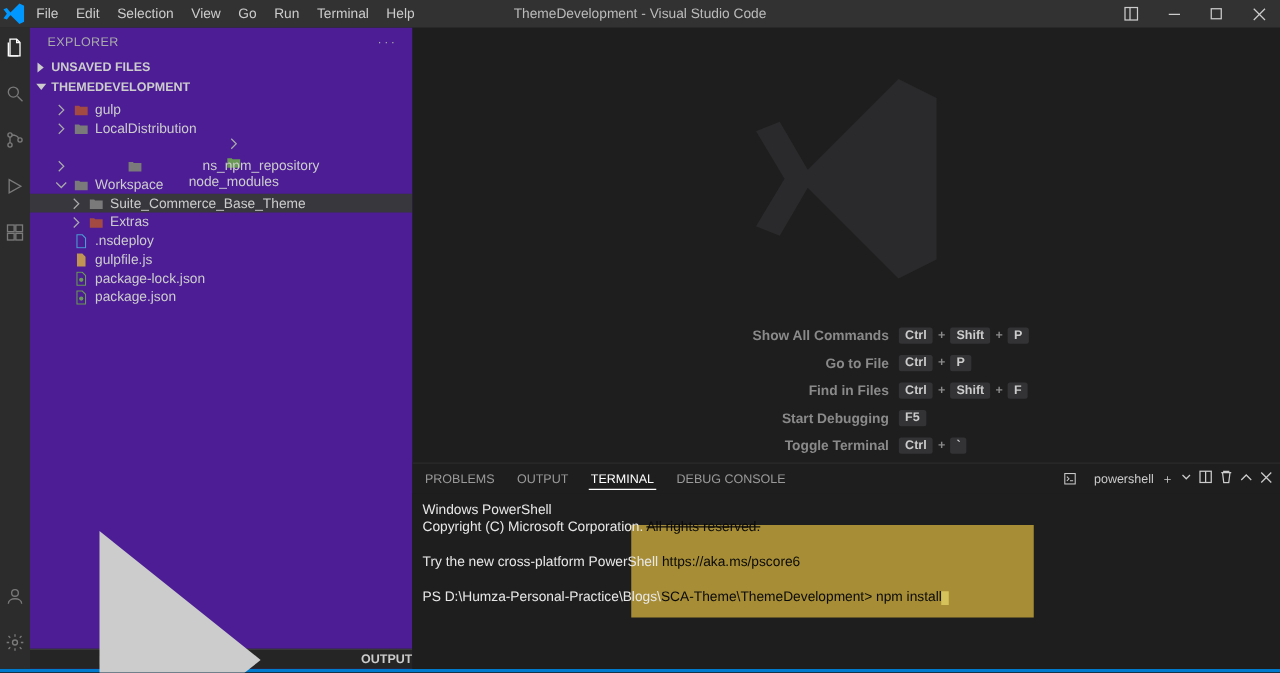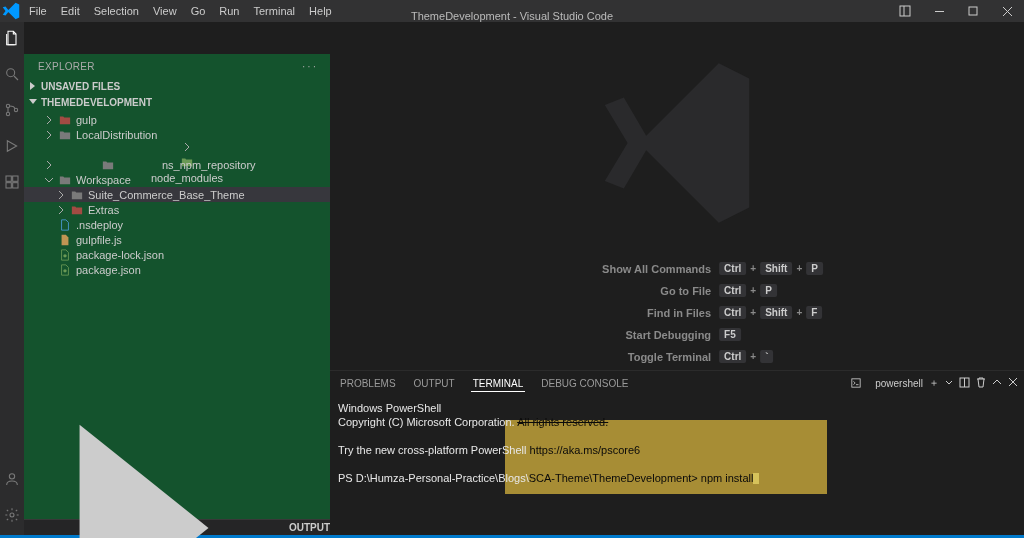--- a/index.html
+++ b/index.html
@@ -1,39 +1,39 @@
 <!DOCTYPE html>
 <html><head>
 <meta charset="utf-8">
 <style>
 * { margin:0; padding:0; box-sizing:border-box; font-family:"Segoe UI",Arial,sans-serif; }
 html,body { width:1024px; height:538px; overflow:hidden; background:#1e1e1e; color:#ccc; }
 
 
-.titlebar { height:22px; background:#323233; display:flex; align-items:flex-end; font-size:11px; color:#ccc; position:relative; }
+.titlebar { height:22px; background:#323233; display:flex; align-items:center; font-size:11px; color:#ccc; position:relative; }
 .titlebar .vscode-logo { width:22px; height:22px; display:flex; align-items:center; justify-content:center; color:#0098ff; }
 .titlebar .menu { display:flex; }
 .titlebar .menu-item { padding:0 7px; height:22px; line-height:22px; cursor:default; }
 .titlebar .title { position:absolute; left:50%; transform:translateX(-50%); color:#bbb; }
 .titlebar .winbtns { position:absolute; right:0; display:flex; height:22px; }
 .titlebar .winbtns div { width:34px; display:flex; align-items:center; justify-content:center; color:#ccc; }
 
 
 .workbench { display:flex; height:calc(538px - 22px - 3px); }
 .statusbar { height:3px; background:#007acc; }
 
 
 .activitybar { width:24px; background:#2c2c2d; display:flex; flex-direction:column; align-items:center; justify-content:space-between; padding:8px 0; }
 .activitybar .top, .activitybar .bottom { display:flex; flex-direction:column; gap:16px; align-items:center; }
 .activitybar svg { width:16px; height:16px; }
 .act-icon { color:#7a7a7a; cursor:pointer; }
 .act-icon.active { color:#fff; position:relative; }
 
 
-.sidebar { width:306px; background:#14532d; display:flex; flex-direction:column; font-size:11px;margin-top:32px; }
+.sidebar { width:306px; background:#4c1d95; display:flex; flex-direction:column; font-size:11px; }
 .sidebar-header { height:24px; padding:0 12px 0 14px; display:flex; align-items:center; justify-content:space-between; color:#aaa; letter-spacing:.3px; font-size:10px; }
 .sidebar-header .dots { letter-spacing:2px; color:#aaa; }
 .section-hdr { height:16px; display:flex; align-items:center; gap:3px; padding-left:4px; font-weight:600; font-size:10px; color:#ccc; cursor:pointer; }
 .section-hdr svg { width:10px; height:10px; flex-shrink:0; }
 .tree { flex:1; overflow:hidden; padding-top:2px; }
 .row { height:15px; display:flex; align-items:center; gap:4px; padding-left:0; font-size:11px; color:#ccc; cursor:pointer; }
 .row.selected { background:#37373d; }
 .row .chev { width:10px; display:flex; justify-content:center; }
 .row .chev svg { width:10px; height:10px; }
 .row .ic { width:14px; display:flex; justify-content:center; }

